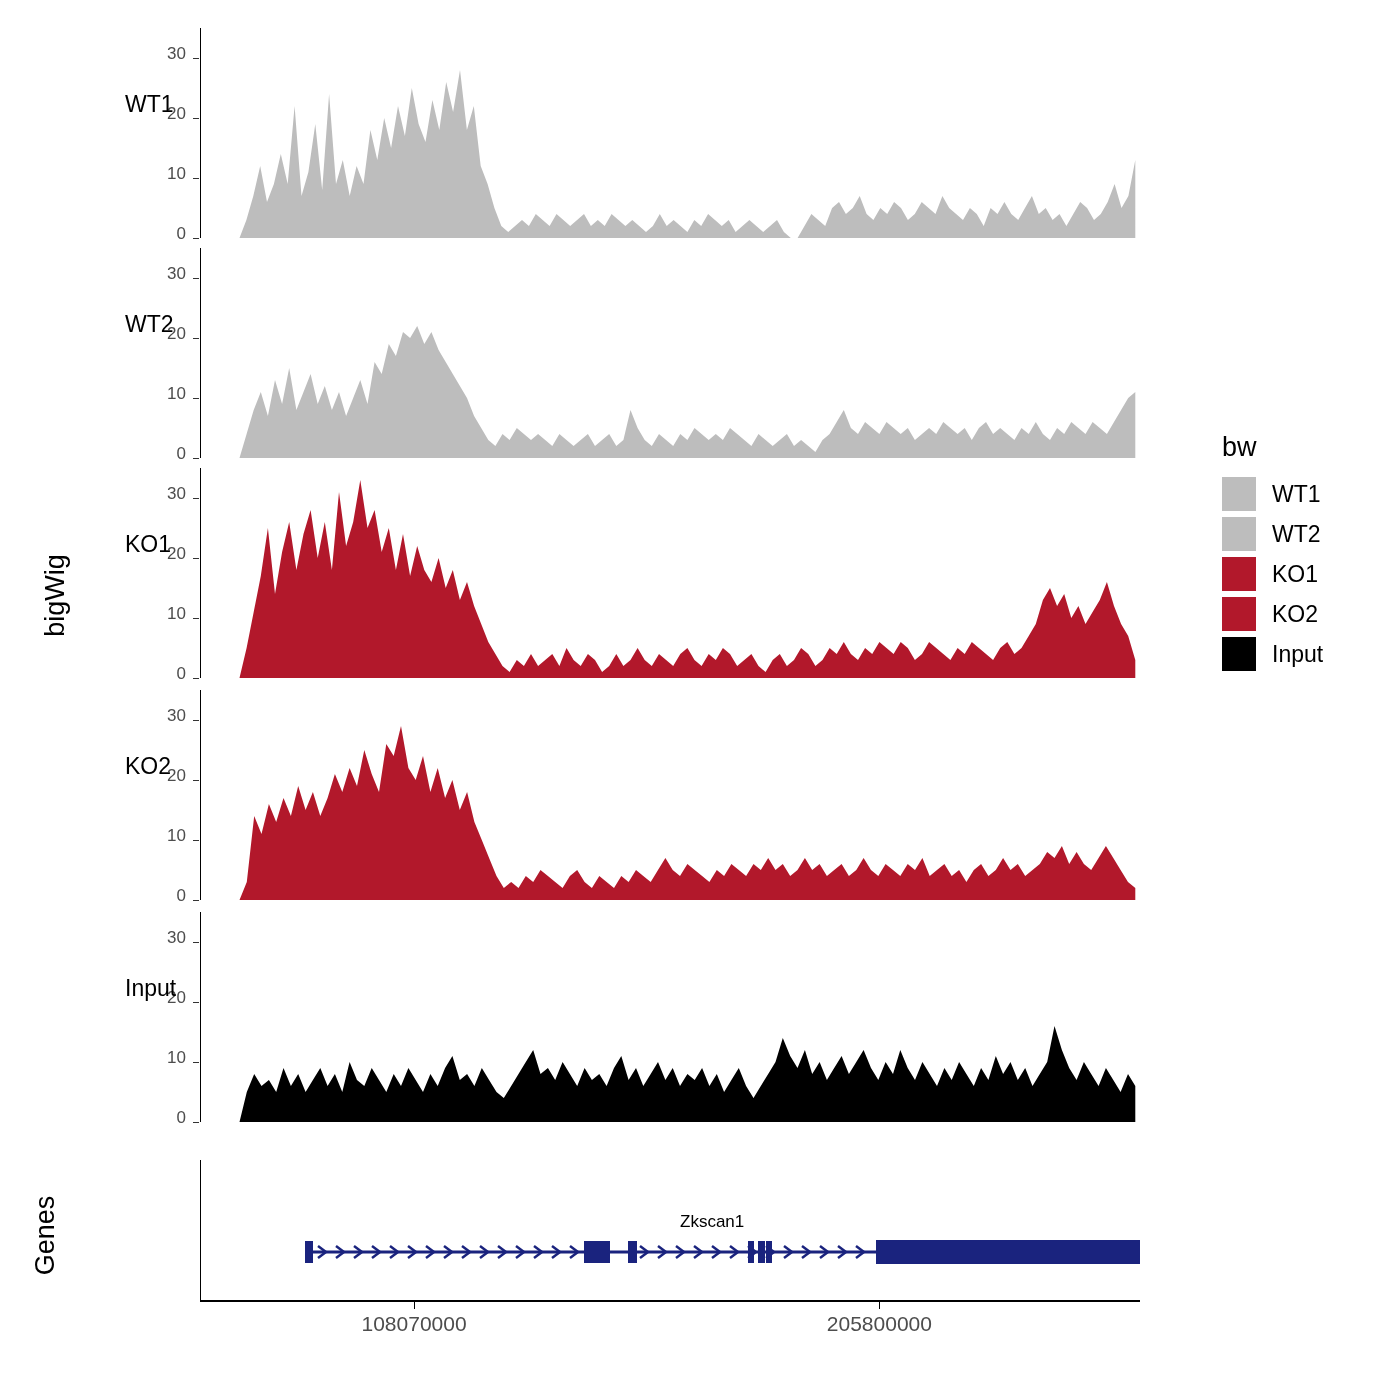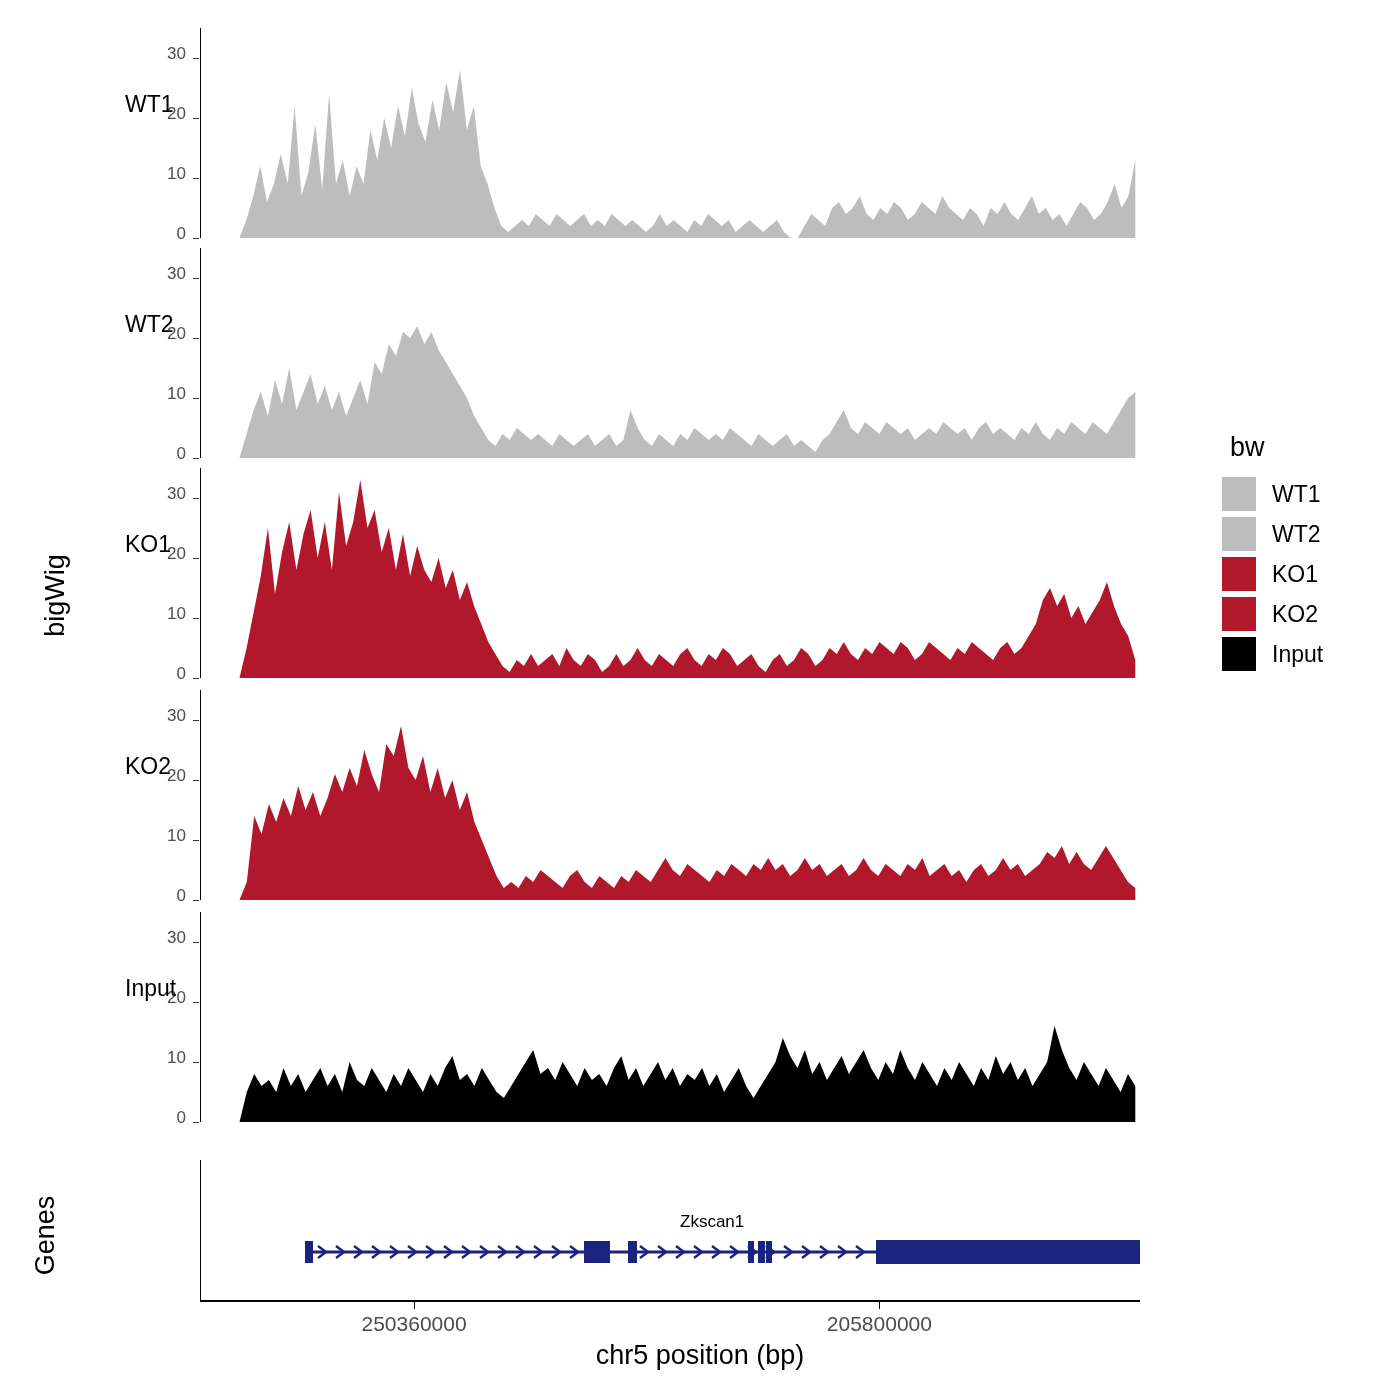--- a/index.html
+++ b/index.html
@@ -75,21 +75,20 @@
     top: 0;
     display: block;
   }
   .legend {
     position: absolute;
   }
   .legend-title {
     font-size: 27px;
     color: #000;
     margin-bottom: 14px;
-    margin-left: 8px;
   }
   .legend-row {
     display: flex;
     align-items: center;
     margin-bottom: 6px;
   }
   .legend-swatch {
     width: 34px;
     height: 34px;
     margin-right: 16px;
@@ -251,26 +250,25 @@
           <rect x="558" y="81" width="7" height="22" fill="#1a237e"></rect>
           <rect x="566" y="81" width="6" height="22" fill="#1a237e"></rect>
           <rect x="676" y="80" width="264" height="24" fill="#1a237e"></rect>
         </g>
     </svg>
   </div>
 
   <div class="xaxis-line" style="left:200px; top:1300px; width:940px;"></div>
   <div id="xticks">
       <div class="x-tick" style="left: 414.059px; top: 1302px;"></div>
-      <div class="x-tick-label" style="left: 414.059px; top: 1312px;">250360000</div>
+      <div class="x-tick-label" style="left: 414.059px; top: 1312px;">108070000</div>
       <div class="x-tick" style="left: 879.406px; top: 1302px;"></div>
       <div class="x-tick-label" style="left: 879.406px; top: 1312px;">205800000</div>
     </div>
 
-  <div class="axis-title-x" style="left:0px; top:1340px;">chr5 position (bp)</div>
 
   <div class="legend" style="left:1222px; top:432px;">
     <div class="legend-title">bw</div>
     <div id="legend-items">
         <div class="legend-row">
           <div class="legend-swatch" style="background: rgb(189, 189, 189);"></div>
           <span class="legend-label">WT1</span>
         </div>
         <div class="legend-row">
           <div class="legend-swatch" style="background: rgb(189, 189, 189);"></div>

